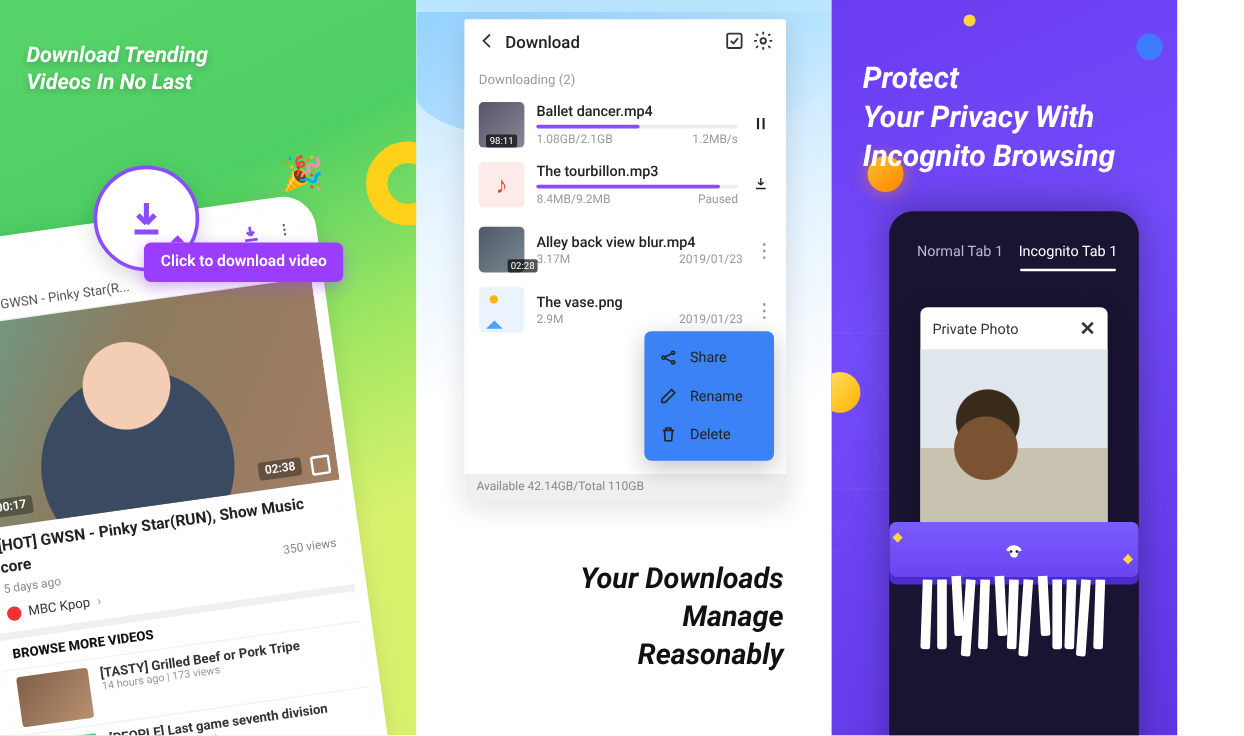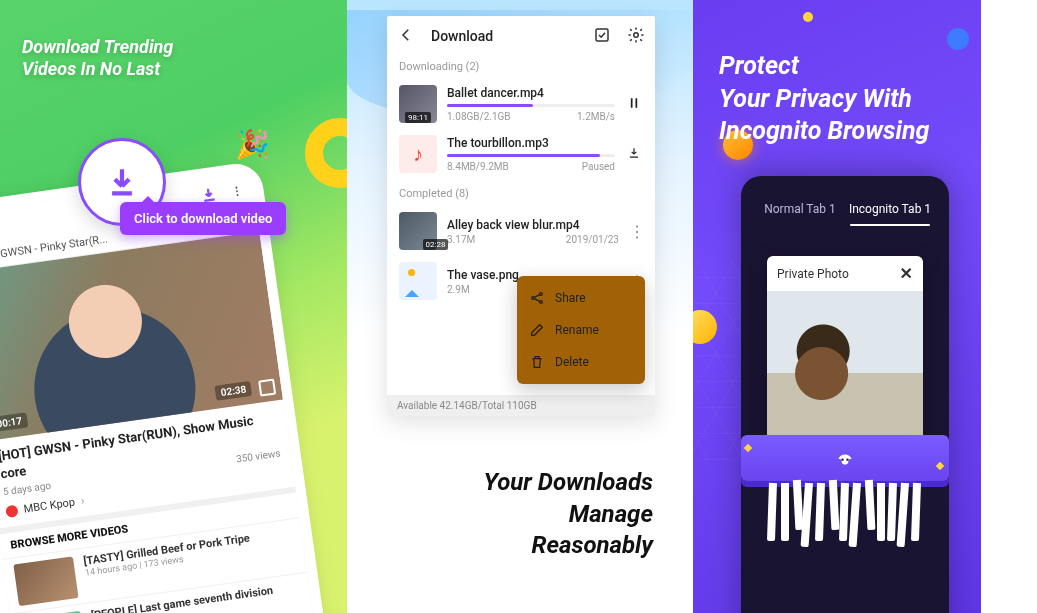--- a/index.html
+++ b/index.html
@@ -140,21 +140,21 @@
   }
   .phone2 {
     position:absolute; top:16px; left:40px;
     width:268px; height:400px;
     background:#fff;
     border-radius:2px;
     box-shadow:0 6px 24px rgba(0,0,0,.12);
     overflow:hidden;
   }
   .p2-header {
-    height:40px; display:flex; align-items:center; padding:0 10px; gap:16px;
+    height:40px; display:flex; align-items:center; padding:0 10px; gap:6px;
     color:#222; font-size:14px; font-weight:500;
   }
   .p2-header .spacer { flex:1; }
   .p2-header svg { width:18px; height:18px; stroke:#333; fill:none; stroke-width:2; }
   .section-label {
     font-size:11px; color:#9a9a9a; padding:4px 12px 6px;
   }
   .dl-item {
     display:flex; align-items:center; gap:10px; padding:6px 12px; position:relative;
     background:#fff;
@@ -186,21 +186,21 @@
   .dl-item .action { width:18px; text-align:center; color:#333; }
   .dl-item .more { width:14px; color:#888; font-size:16px; text-align:center;}
   .completed .dl-item .name { margin-bottom:2px;}
   .storage-bar {
     position:absolute; bottom:0; left:0; right:0;
     background:#efefef; color:#888; font-size:10px; padding:5px 10px;
   }
 
   .context-menu {
     position:absolute; top:260px; right:10px;
-    width:128px; background:#a16207; border-radius:6px;
+    width:108px; background:#3b82f6; border-radius:6px;
     box-shadow:0 6px 20px rgba(0,0,0,.22);
     padding:6px 0; z-index:5;
   }
   .context-menu .mi {
     display:flex; align-items:center; gap:10px; padding:8px 12px;
     font-size:12px; color:#222;
   }
   .context-menu svg { width:16px; height:16px; stroke:#222; fill:none; stroke-width:2;}
 
   
@@ -432,21 +432,20 @@
           </div>
         </div>
         <div class="action">
           <svg width="14" height="14" viewBox="0 0 24 24" stroke="#222" fill="none" stroke-width="2">
               <path d="M12 4v10m0 0l-4-4m4 4l4-4M5 19h14"></path>
             </svg>
         </div>
       </div>
     </div>
 
-    <div class="section-label">Completed (8)</div>
 
     <div class="completed">
       <div class="dl-item">
         <div class="thumb video" style="background:linear-gradient(135deg,#4d5965,#7c8894);padding-left:35px;">
           <span class="badge-time">02:28</span>
         </div>
         <div class="info">
           <div class="name">Alley back view blur.mp4</div>
           <div class="sub">
             <span>3.17M</span>

